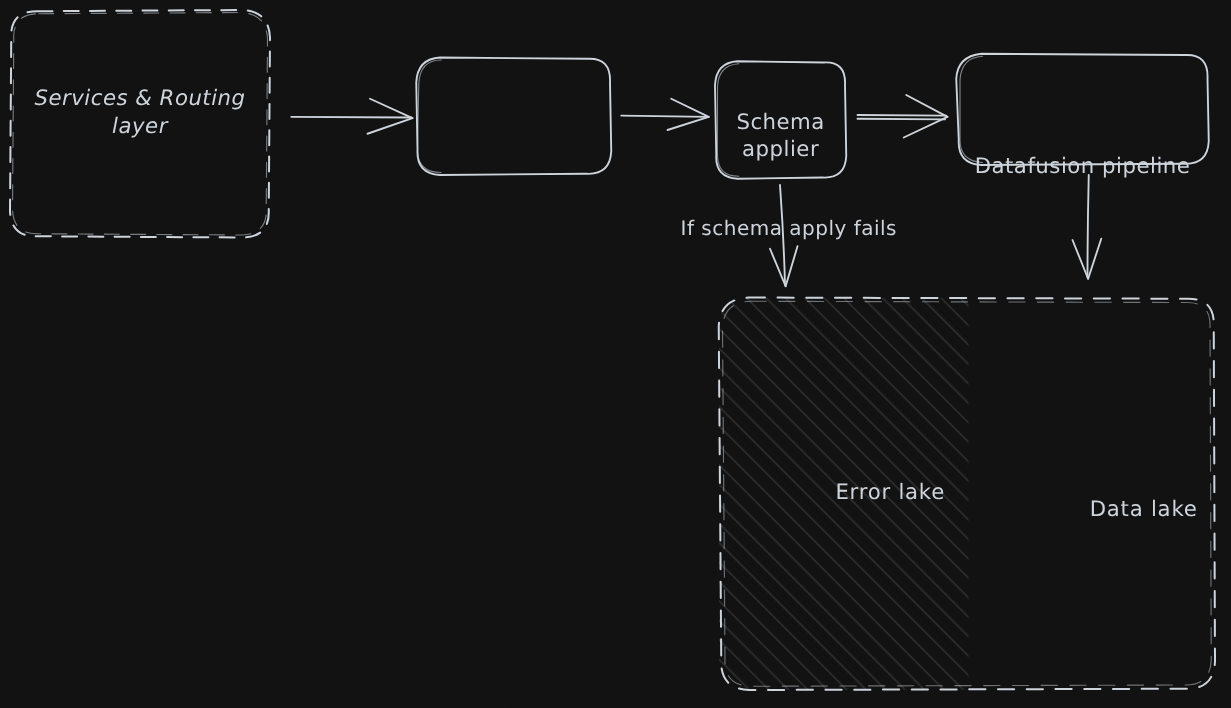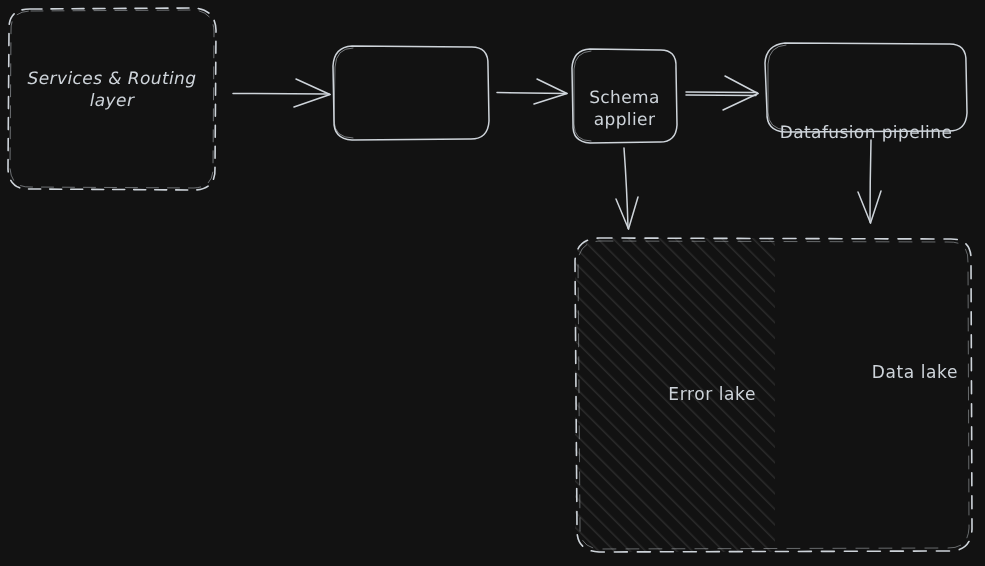--- a/index.html
+++ b/index.html
@@ -136,18 +136,19 @@
 
   <div class="node-label" style="left:6px; top:68px; width:212px;font-style:italic;">Services &amp; Routing
 layer</div>
 
 
   <div class="node-label" style="left:572px; top:87px; width:105px;">Schema
 applier</div>
 
   <div class="node-label" style="left:765px; top:78px; width:202px;margin-top:44px;">Datafusion pipeline</div>
 
+  <div class="edge-label" style="left:521px; top:173px; width:220px;">If schema apply fails</div>
 
   <div class="lake-label" style="left:596px; top:384px; width:160px;">Error lake</div>
 
-  <div class="lake-label" style="left:798px; top:362px; width:160px;">Data lake</div>
+  <div class="lake-label" style="left:798px; top:398px; width:160px;">Data lake</div>
 
 </div>
 
 </body></html>

